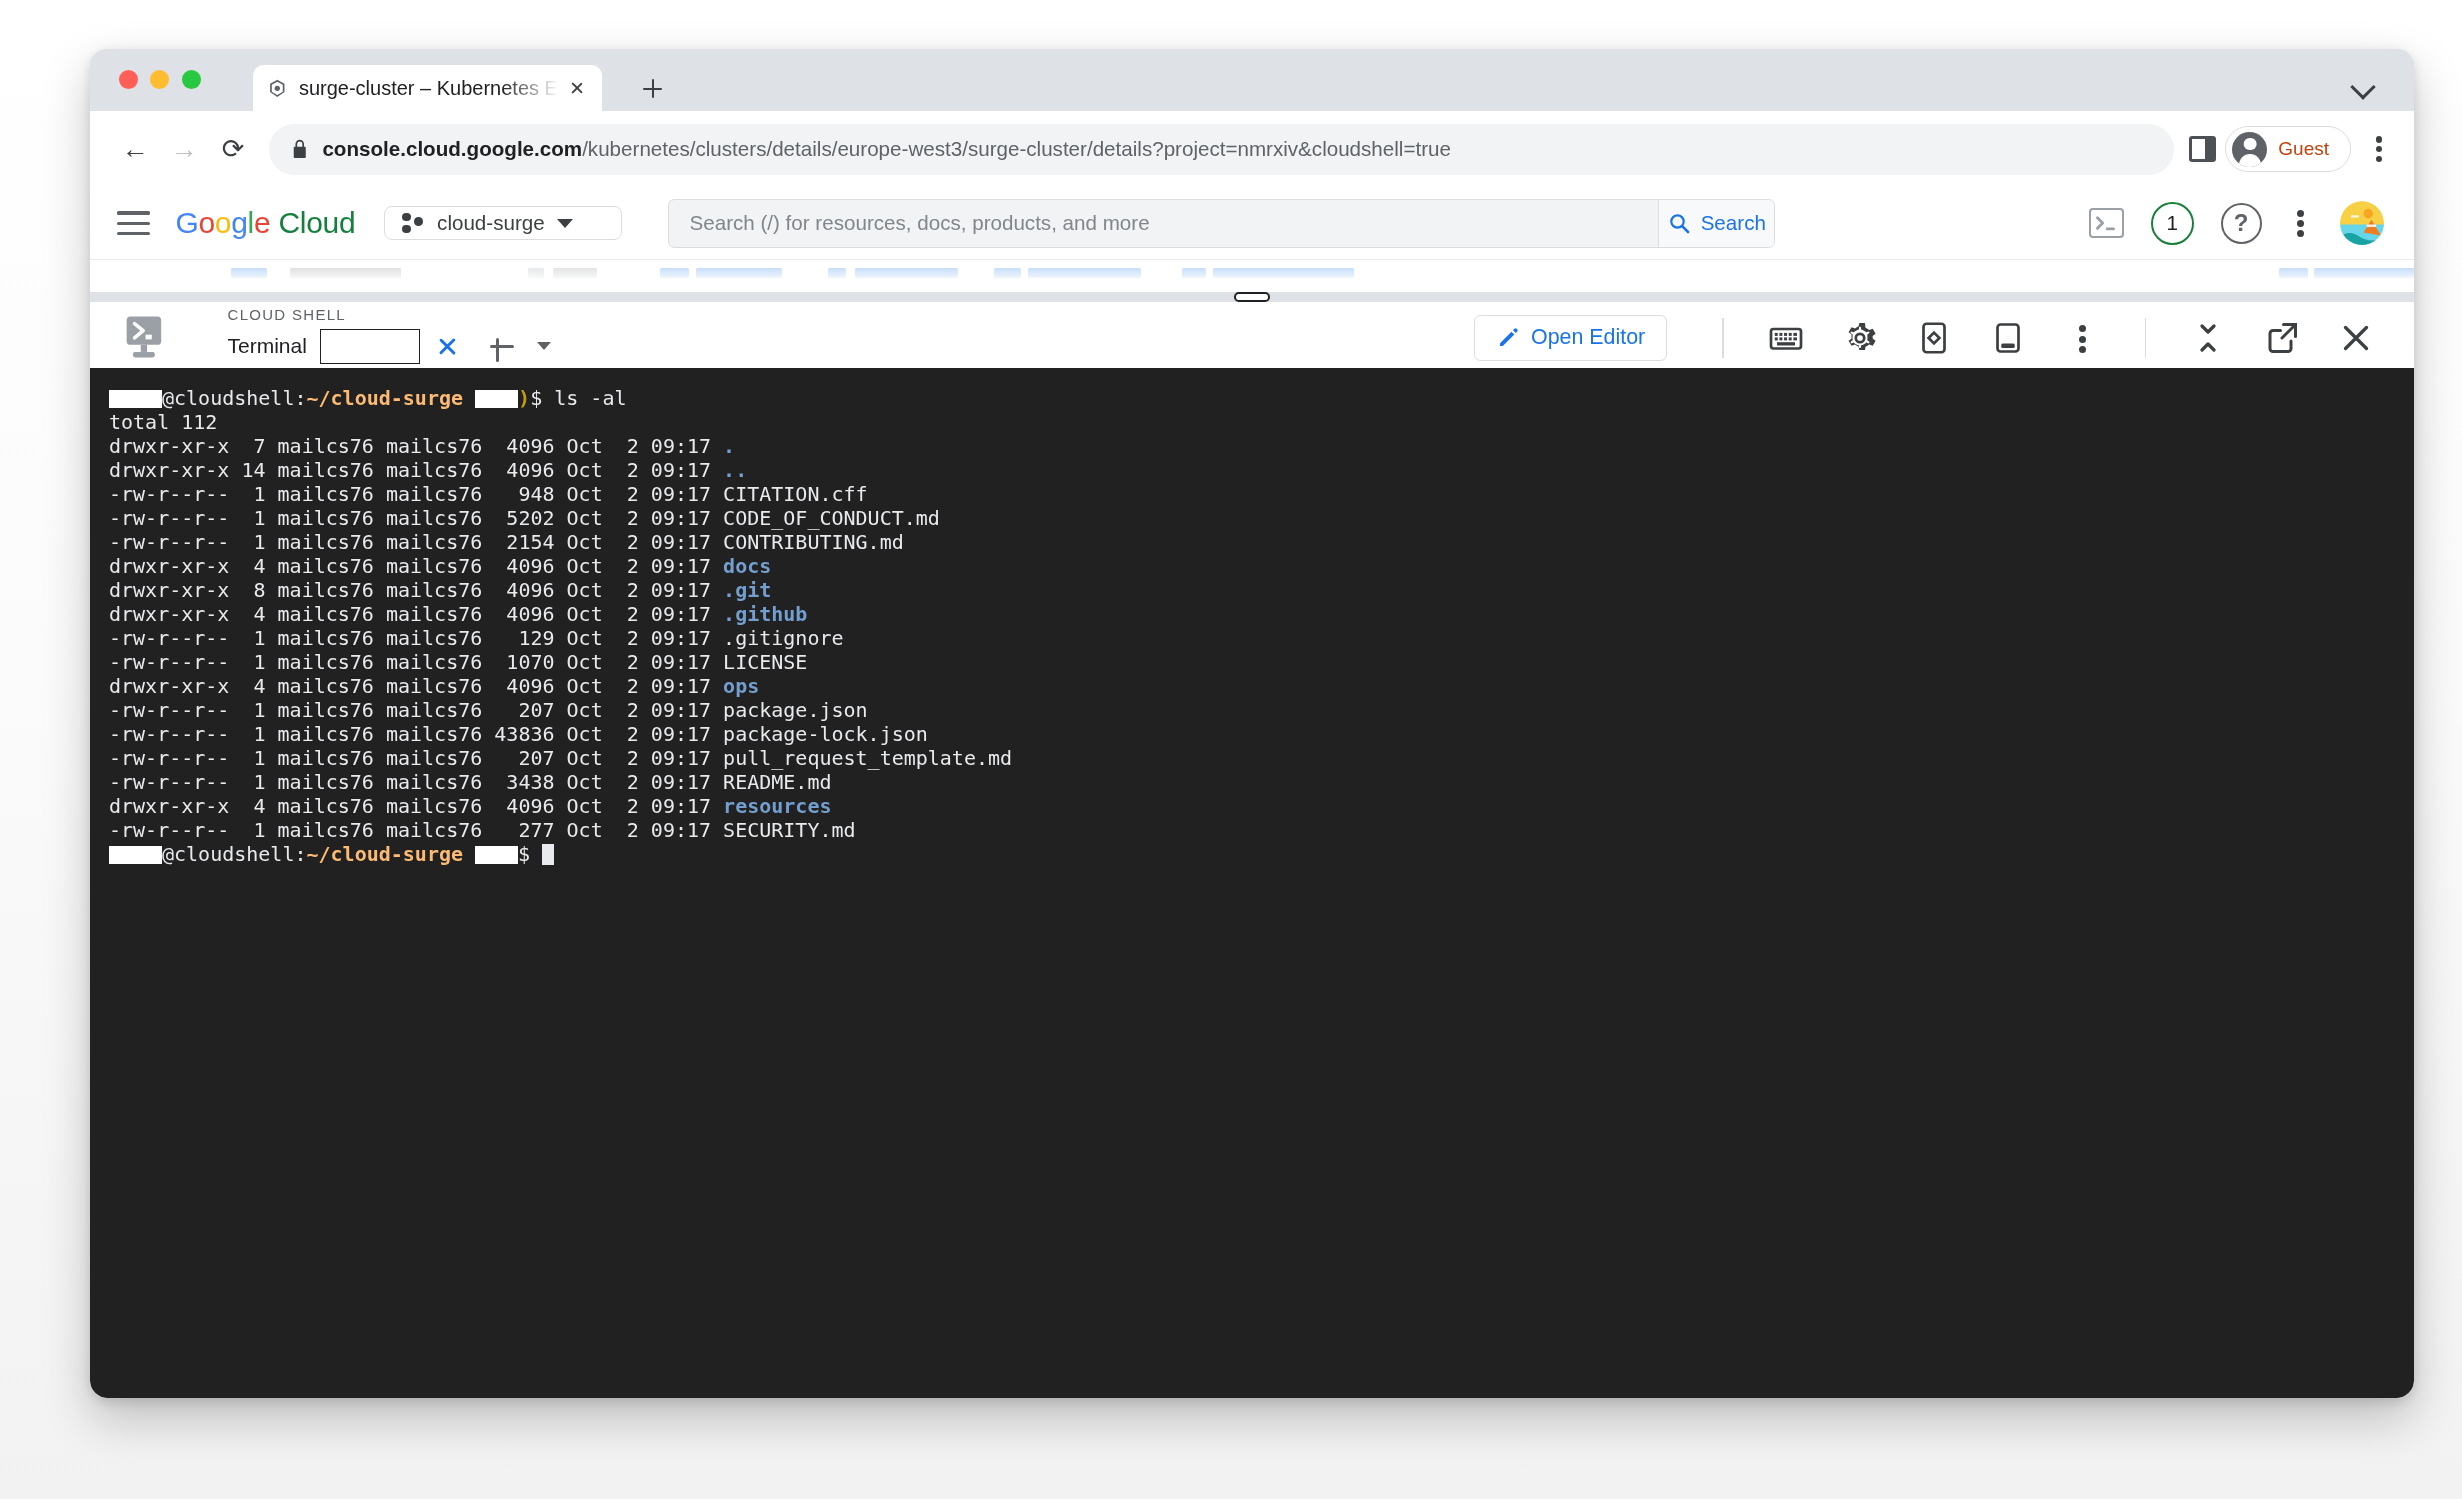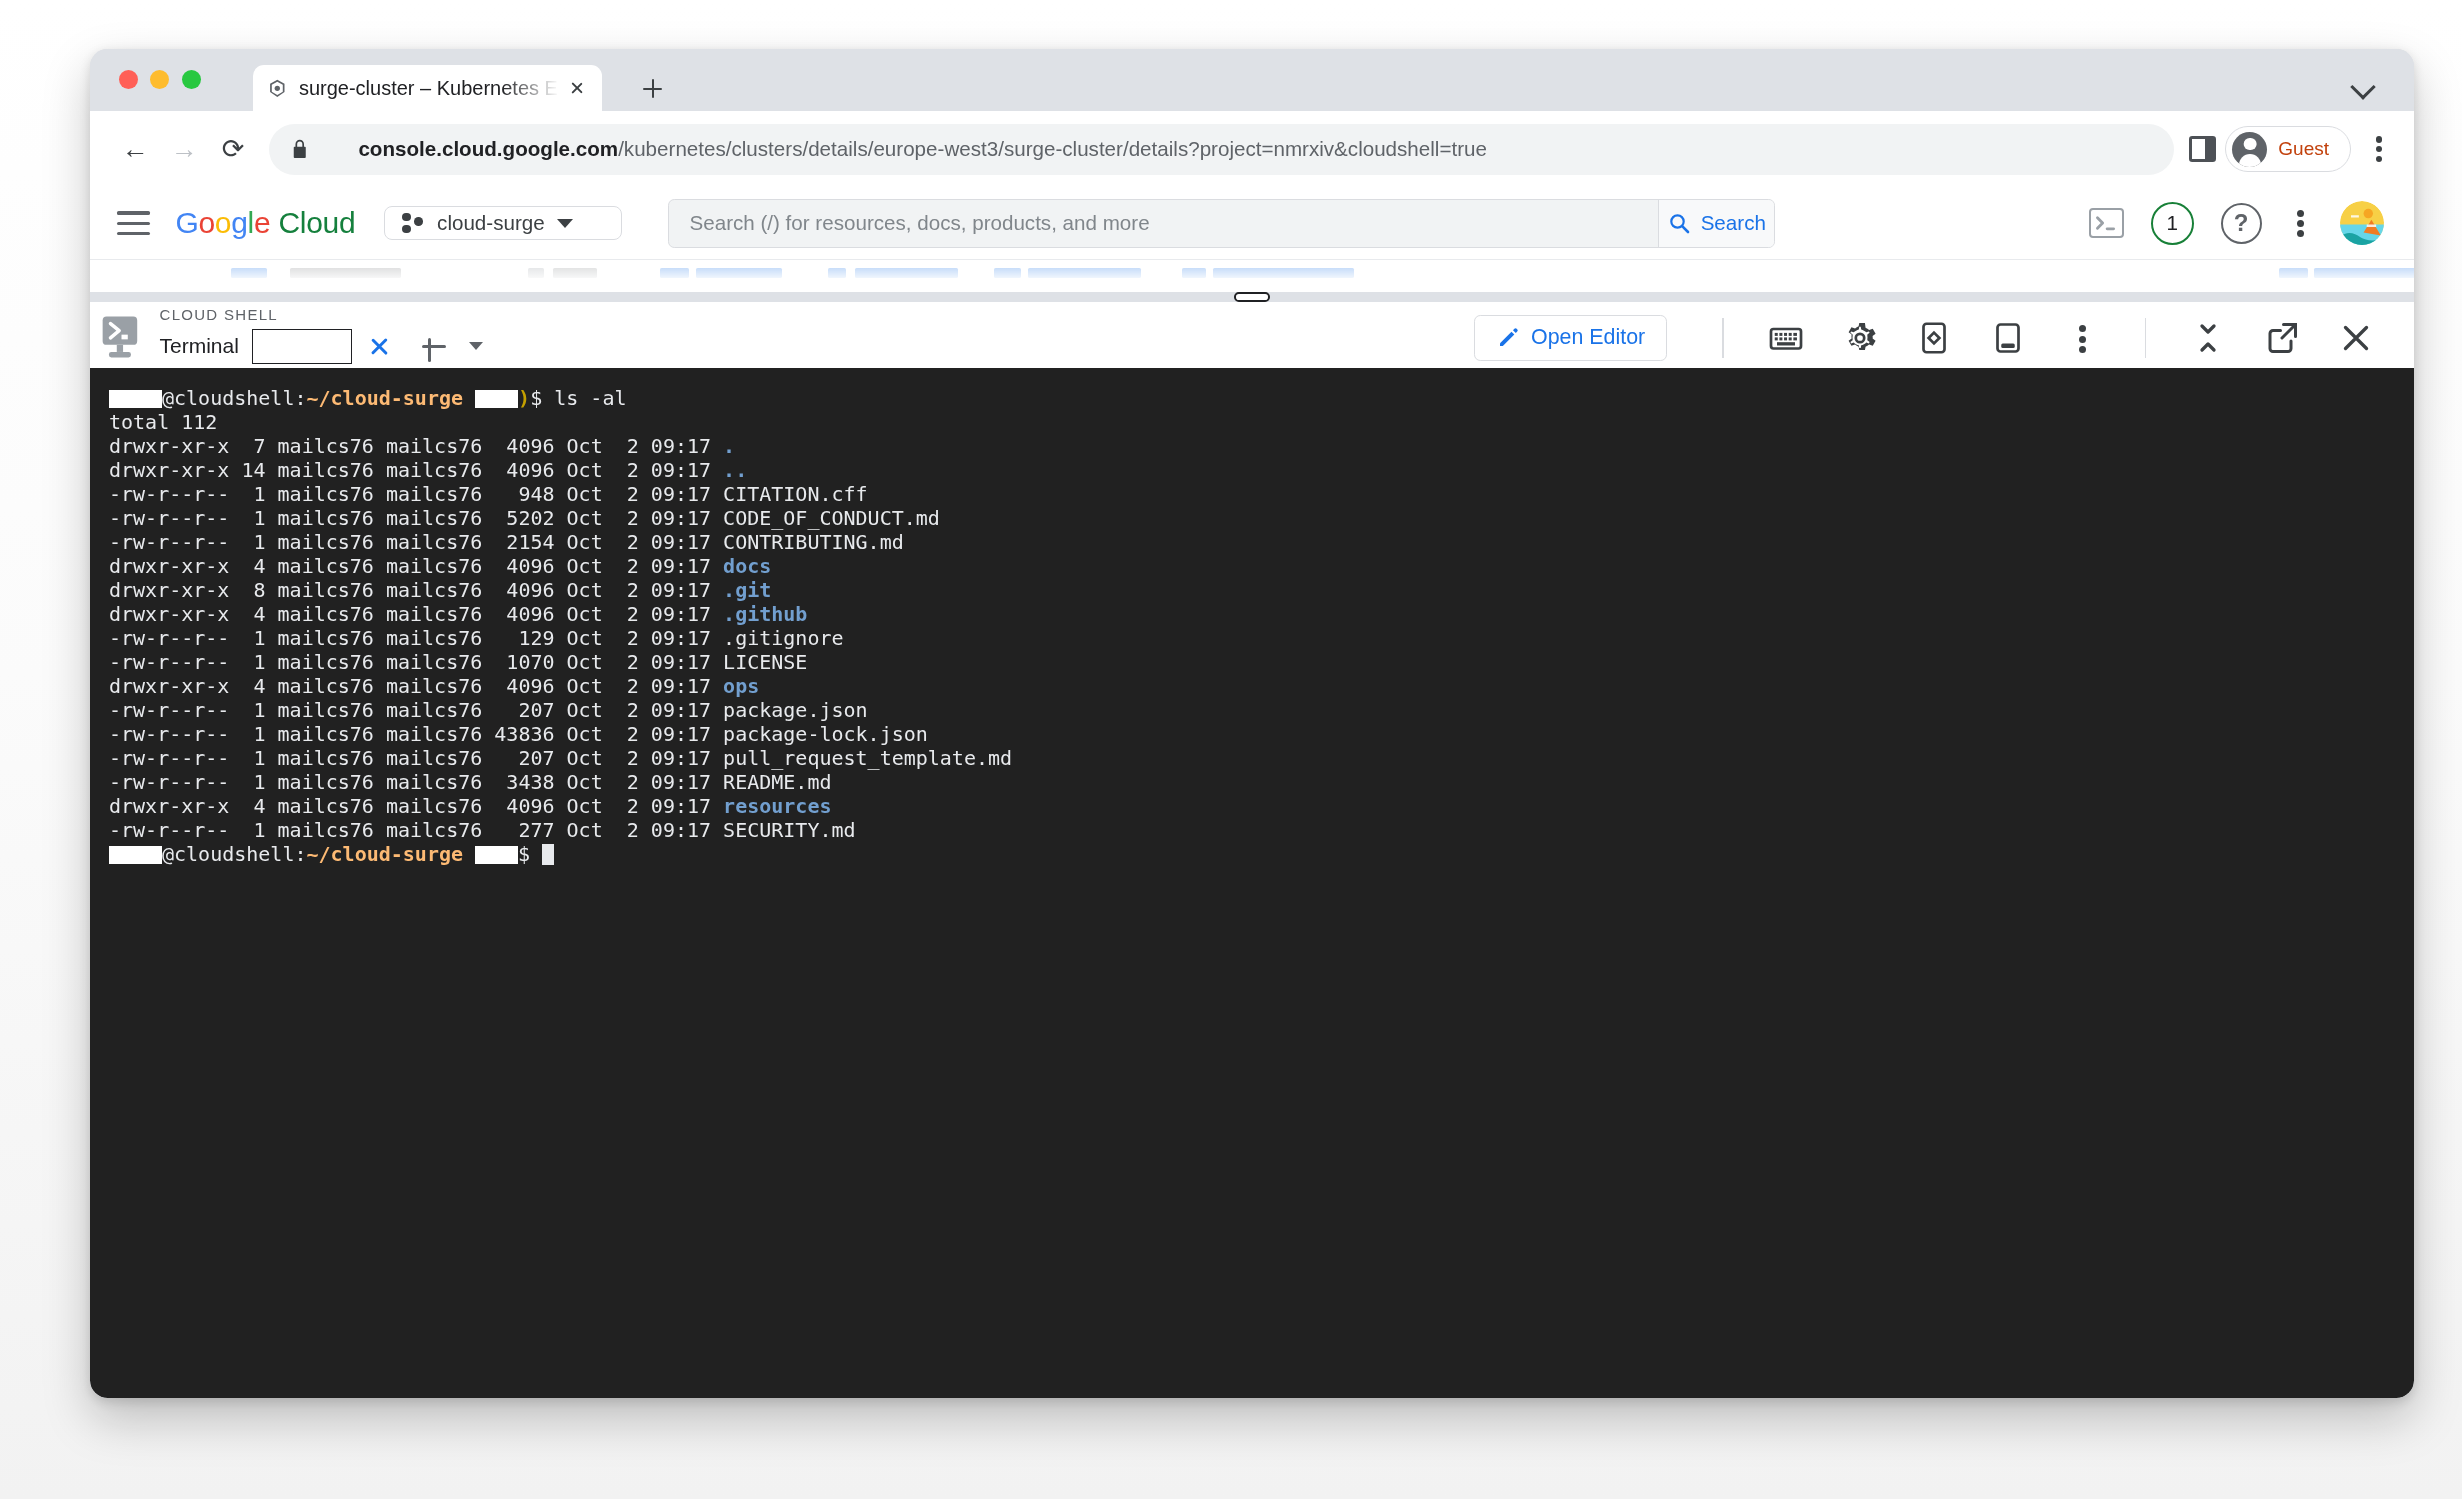--- a/index.html
+++ b/index.html
@@ -108,21 +108,20 @@
   .arrow-glyph.dim { color:#bdc1c6; }
 
   #omnibox {
     flex: 1 1 auto;
     height: 51px; margin-left: 11px; margin-right: 14.3px;
     background: #f1f3f4;
     border-radius: 27px;
     display: flex; align-items: center;
     padding: 0 22px;
     overflow: hidden;
-    gap: 36px;
   }
   #lock-icon { width: 17.5px; height: 20.6px; flex:0 0 17.5px; margin-right: 14.3px; }
   #omnibox-url {
     font-size: 20.6px; color:#5f6368; white-space: nowrap;
   }
   #omnibox-url b { color:#202124; font-weight:700; }
 
   .omni-right { display:flex; align-items:center; gap: 9.5px; }
   #side-panel-icon { width: 27px; height: 25.4px; border: 3.2px solid #4d5156; border-radius:3.2px; position:relative; }
   #side-panel-icon::after { content:""; position:absolute; right:0; top:0; bottom:0; width:7.1px; background:#4d5156; }
@@ -248,21 +247,21 @@
     position:absolute; left:50%; transform:translateX(-50%);
     top: 0px; width: 36px; height: 9.5px;
     background:#fff; border: 2.4px solid #202124; border-radius: 4.8px;
     z-index: 4;
   }
   #cs-toolbar {
     position:absolute; left:0; right:0; top: 9.5px; height: 67px;
     background:#ffffff;
     display:flex; align-items:flex-end;
   }
-  #cs-brand { display:flex; align-items:center; padding-left: 11px; padding-bottom: 3.2px;}
+  #cs-brand { display:flex; align-items:center; padding-left: 35px; padding-bottom: 3.2px; gap: 44px;}
   #cloudshell-logo-icon {
     width: 41px; height: 44px; position:relative; margin-right: 17.5px;
   }
   #cs-titles { position:relative; top:-1.6px; }
   #cs-eyebrow {
     font-size: 15px; color:#5f6368; letter-spacing: 1.3px;
     line-height: 1; margin-bottom: 7.1px;
   }
   #cs-tabs-row { display:flex; align-items:center; gap: 12.7px; }
   #cs-terminal-label { font-size: 21px; color:#202124; }

